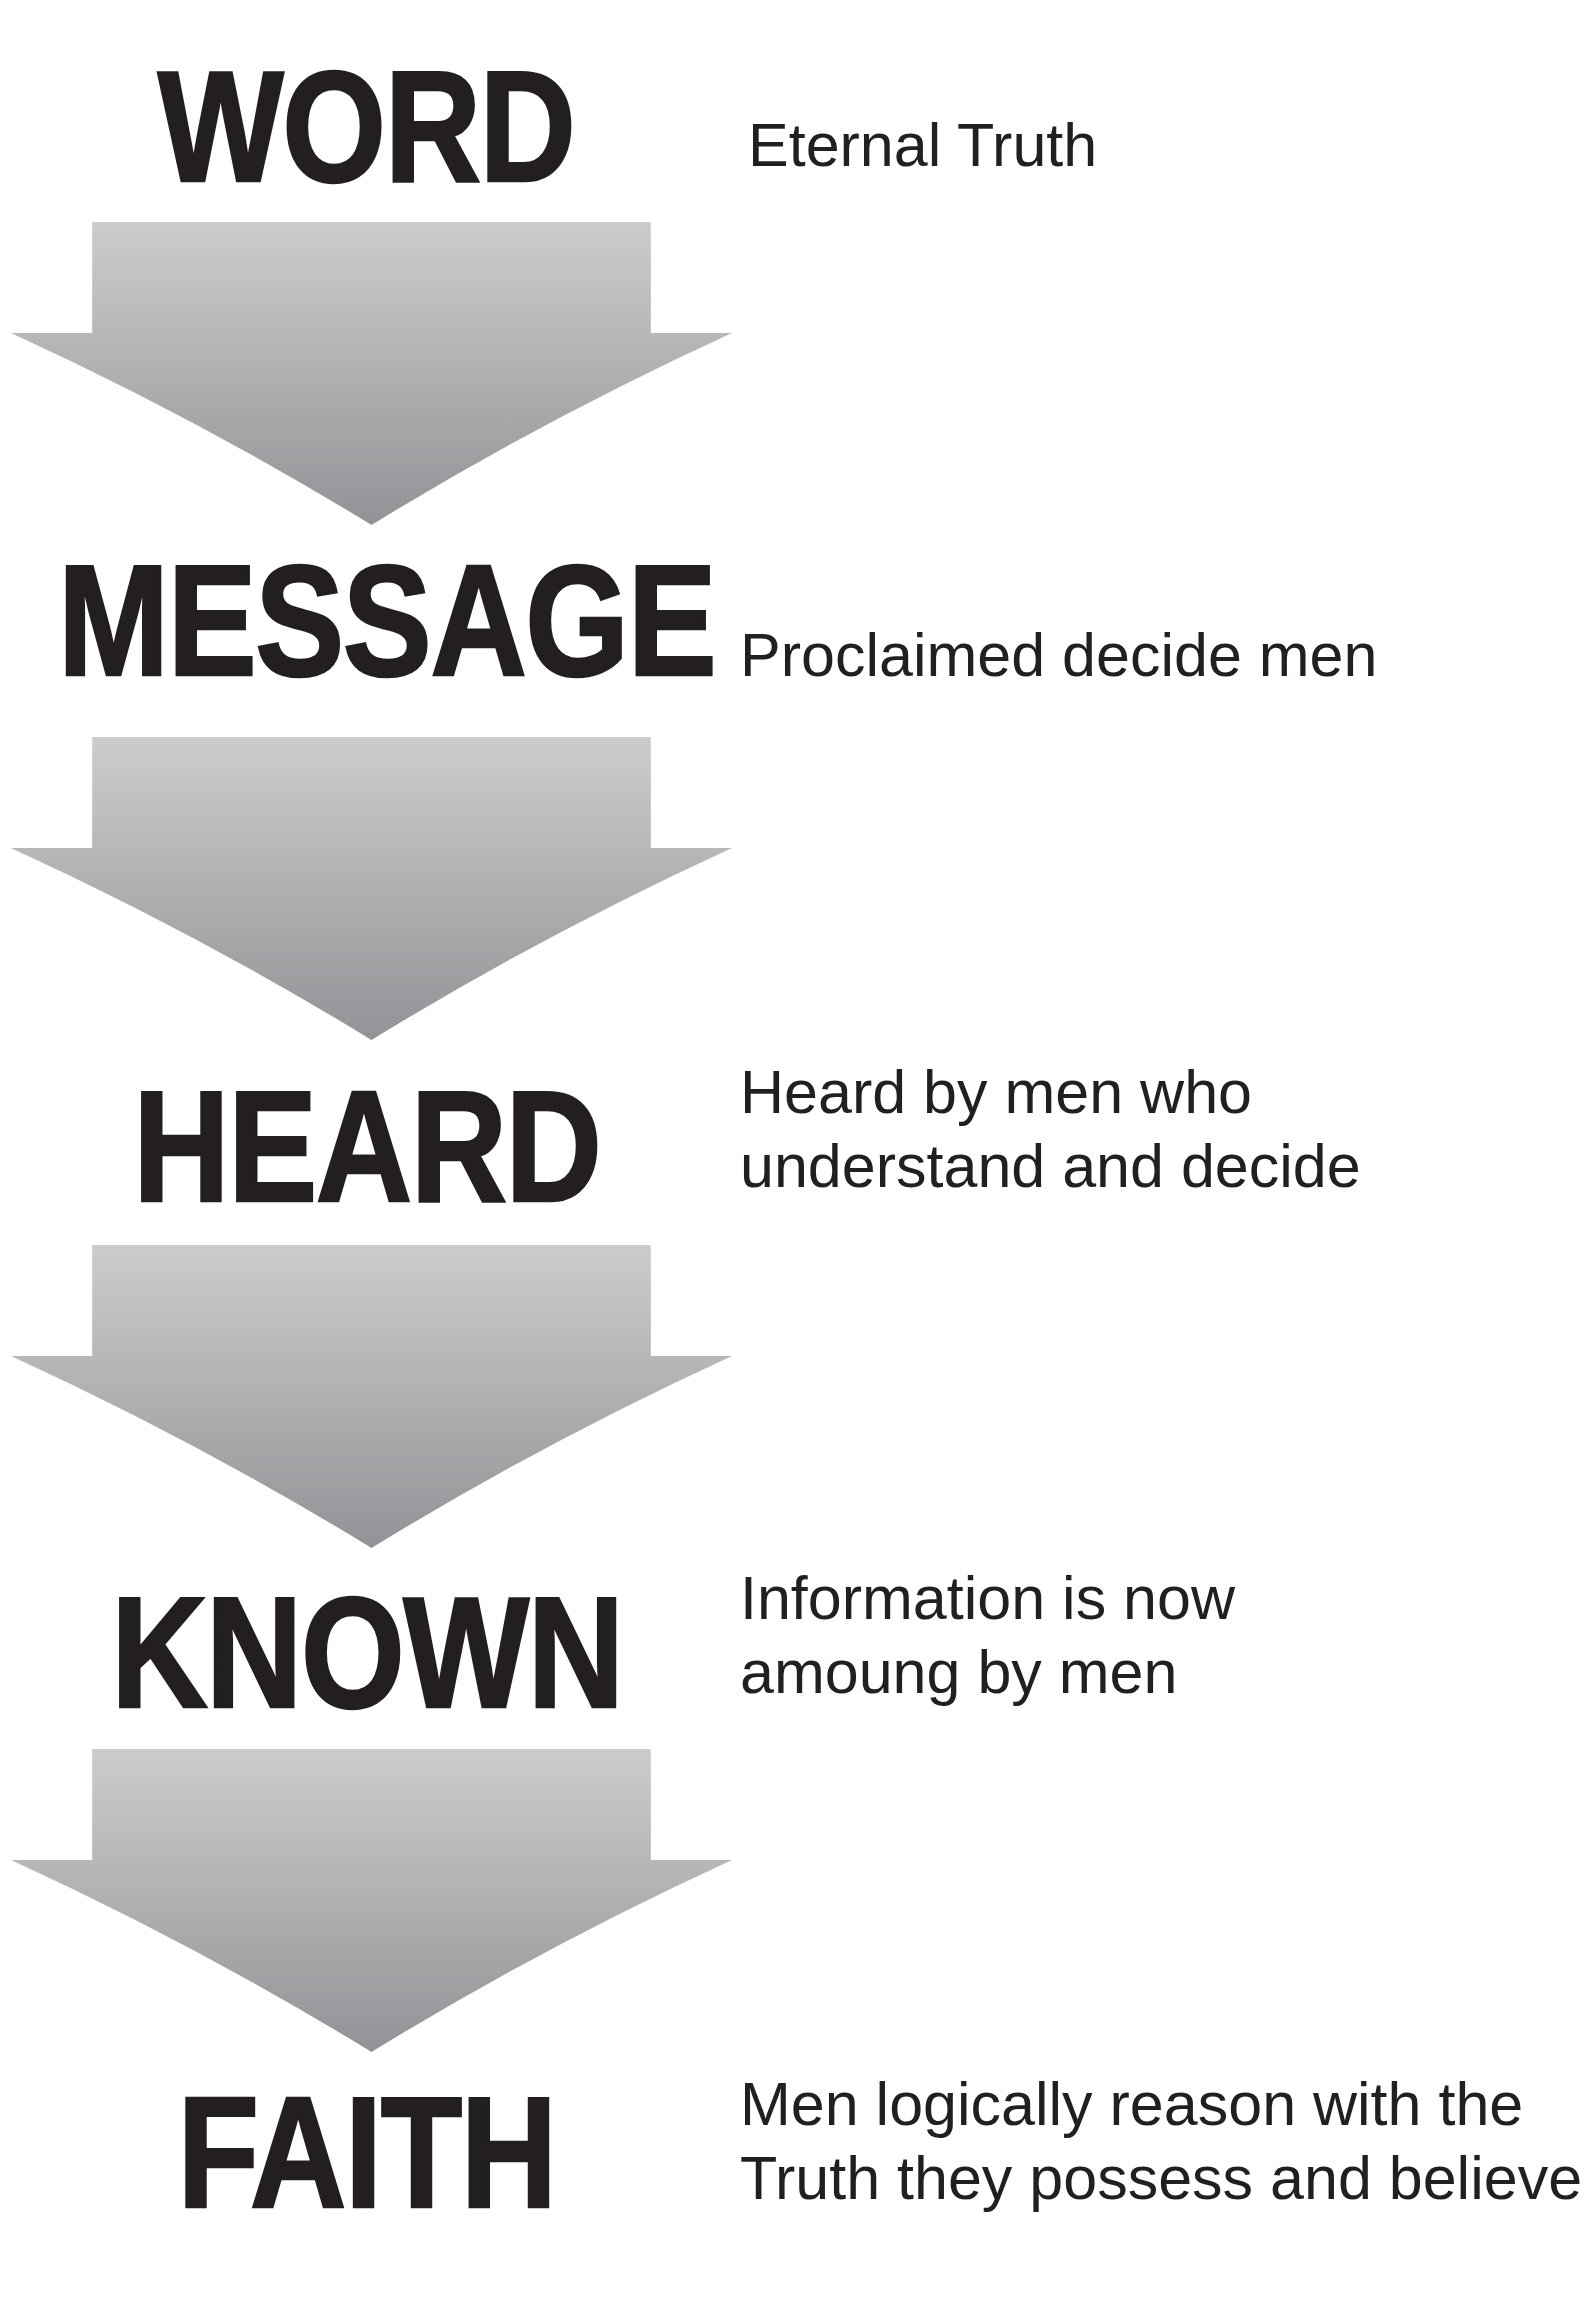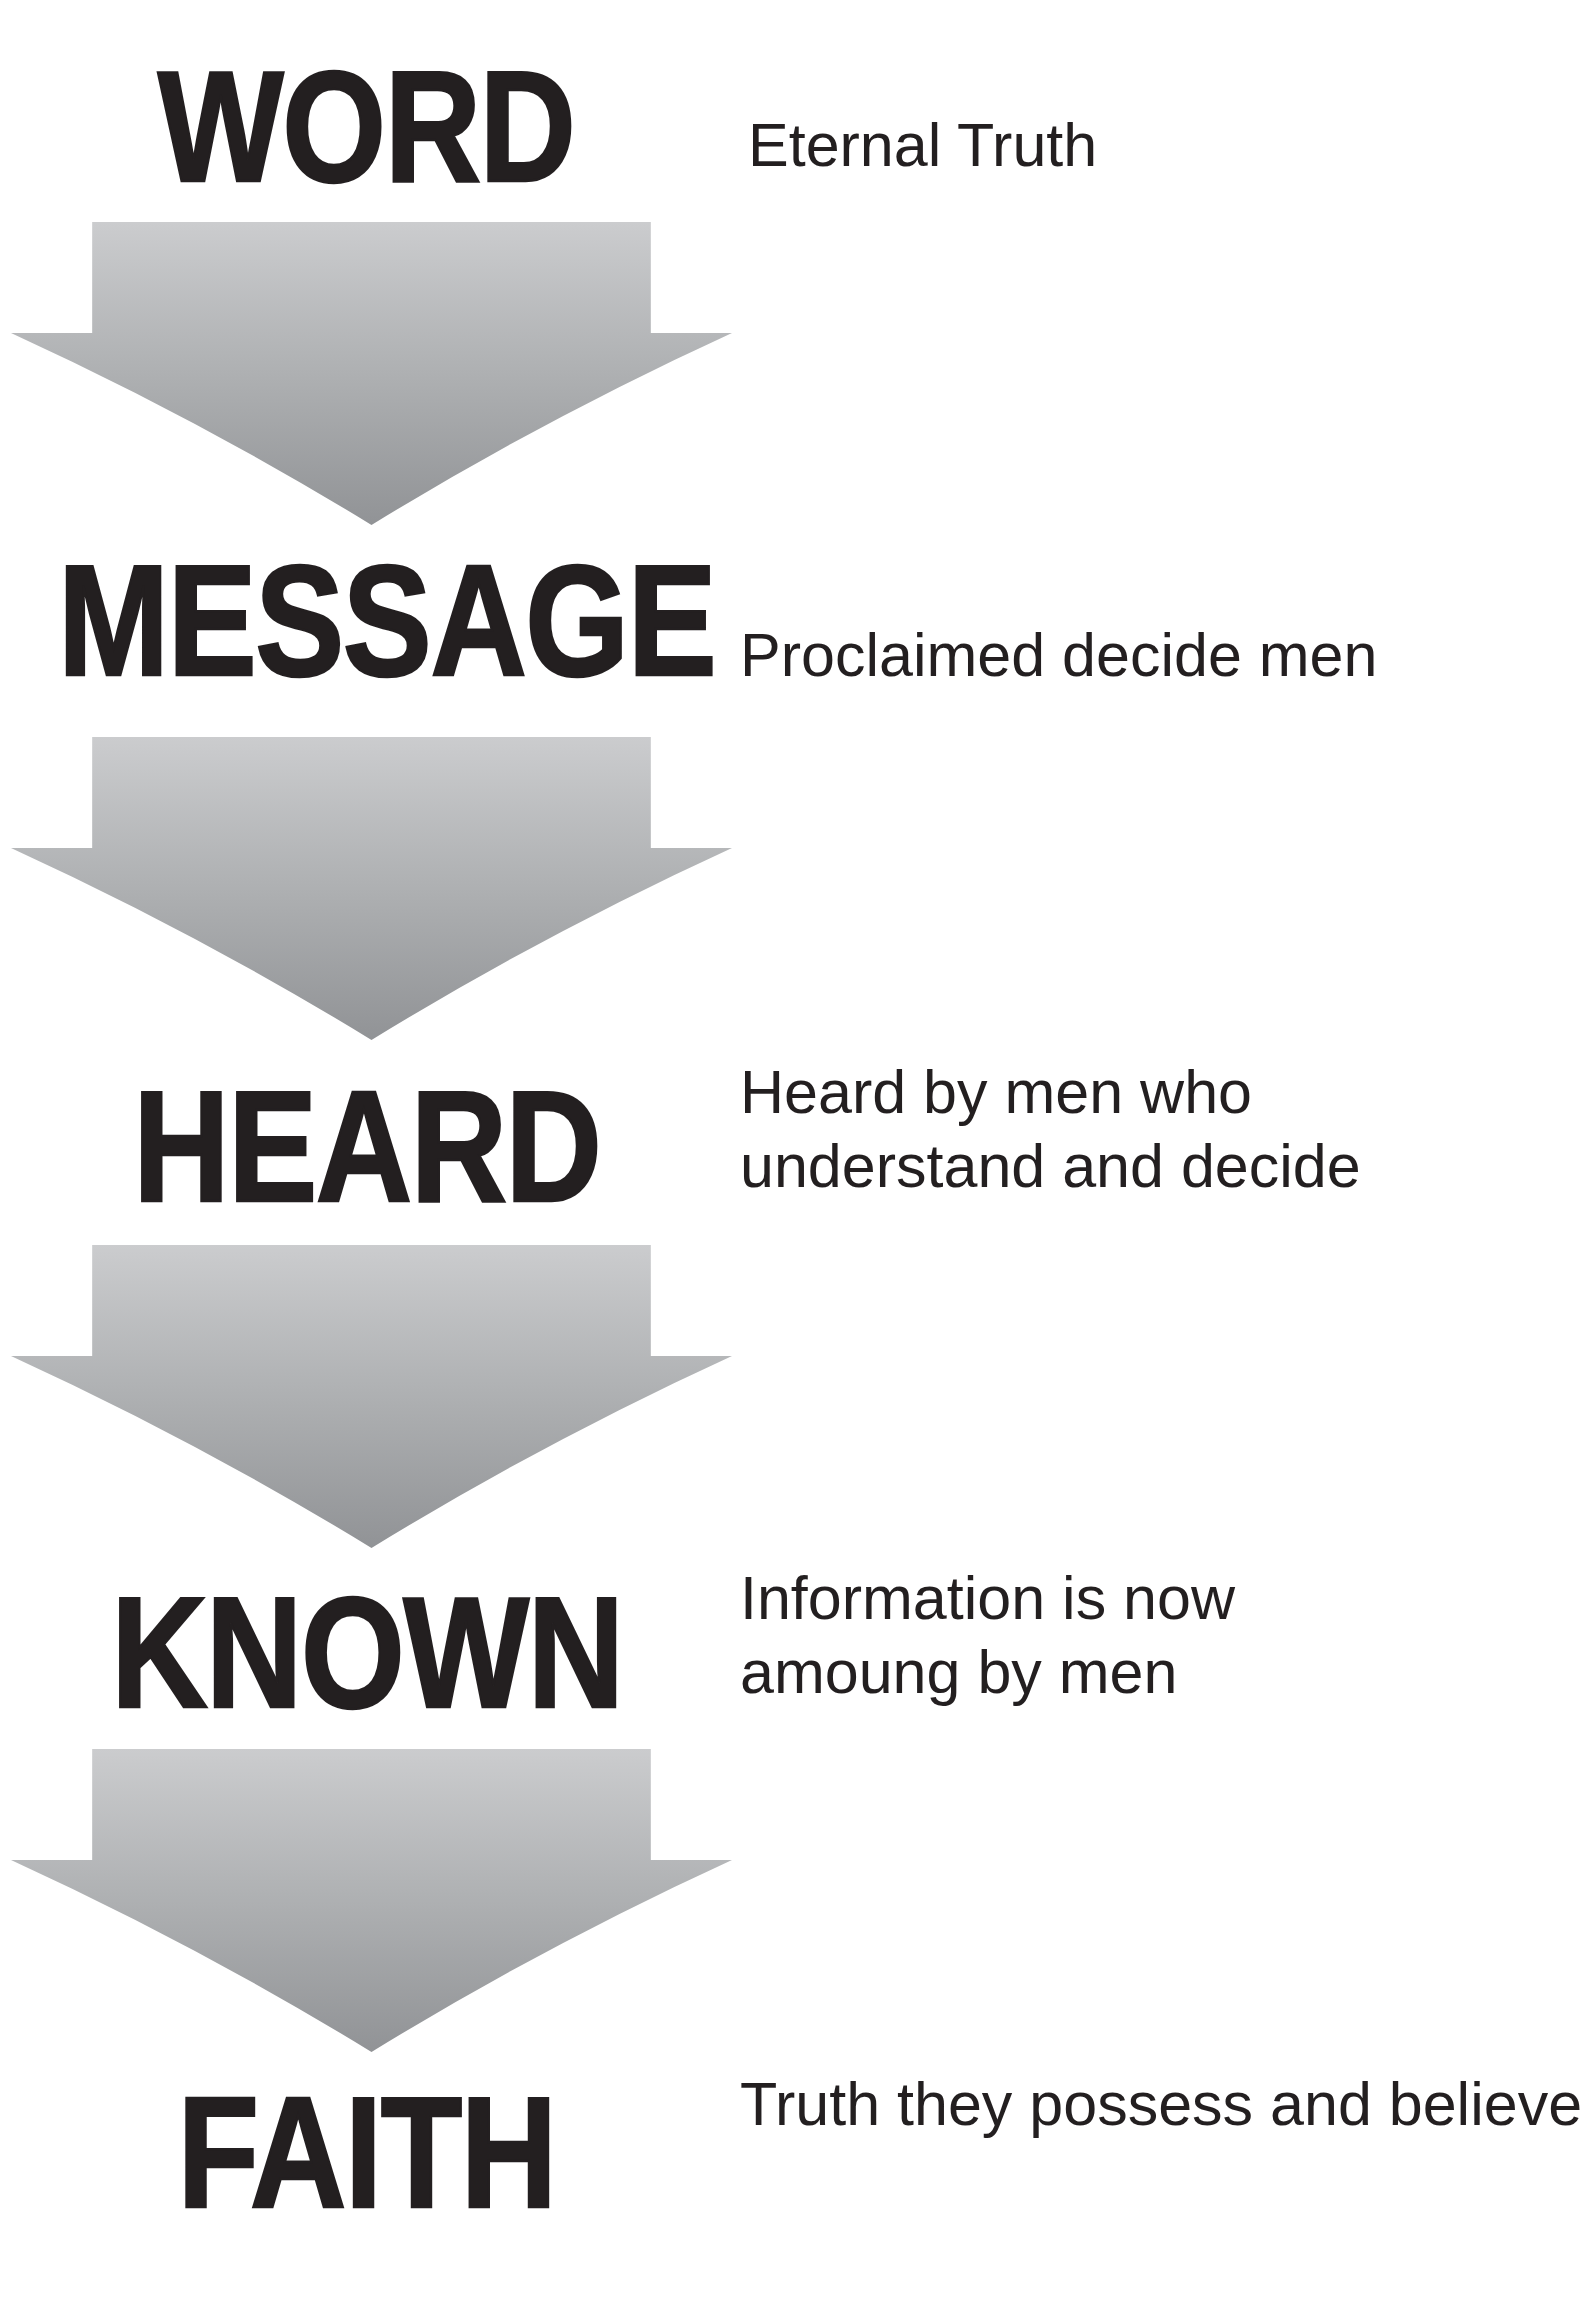--- a/index.html
+++ b/index.html
@@ -101,20 +101,21 @@
   </div>
   <div class="stage-desc d3">
     <div>Heard by men who</div>
     <div>understand and decide</div>
   </div>
   <div class="stage-desc d4">
     <div>Information is now</div>
     <div>amoung by men</div>
   </div>
   <div class="stage-desc d5">
+    <div>Men logically reason with the</div>
     <div>Truth they possess and believe</div>
   </div>
 
   <svg class="arrow a1" viewBox="0 0 826 347" aria-hidden="true">
     <path d="M93,0 H733 V127 H826 Q612,225 413,347 Q214,225 0,127 H93 Z" fill="url(#arrowGrad)"></path>
   </svg>
   <svg class="arrow a2" viewBox="0 0 826 347" aria-hidden="true">
     <path d="M93,0 H733 V127 H826 Q612,225 413,347 Q214,225 0,127 H93 Z" fill="url(#arrowGrad)"></path>
   </svg>
   <svg class="arrow a3" viewBox="0 0 826 347" aria-hidden="true">

